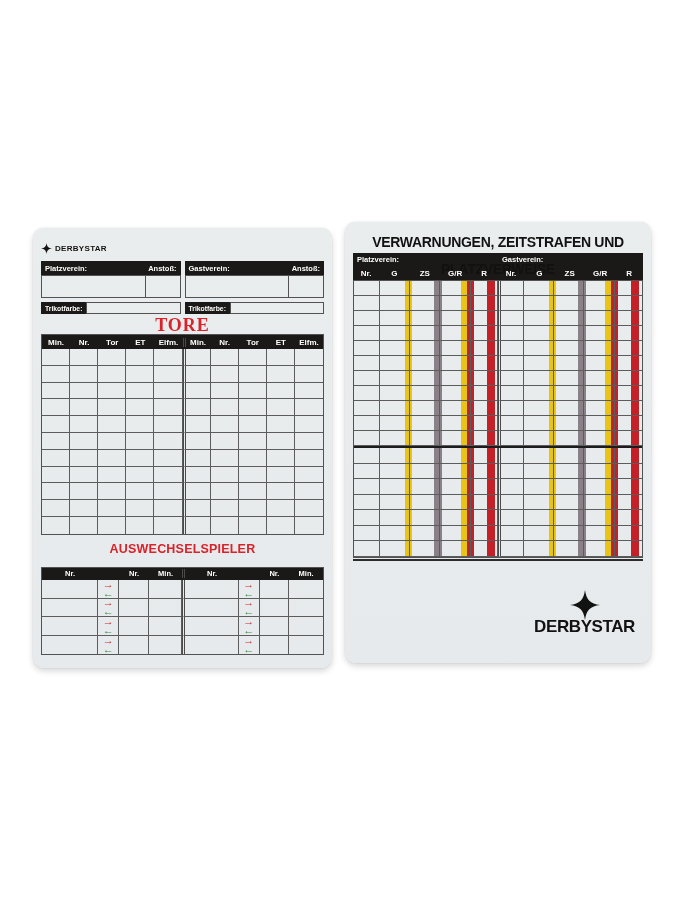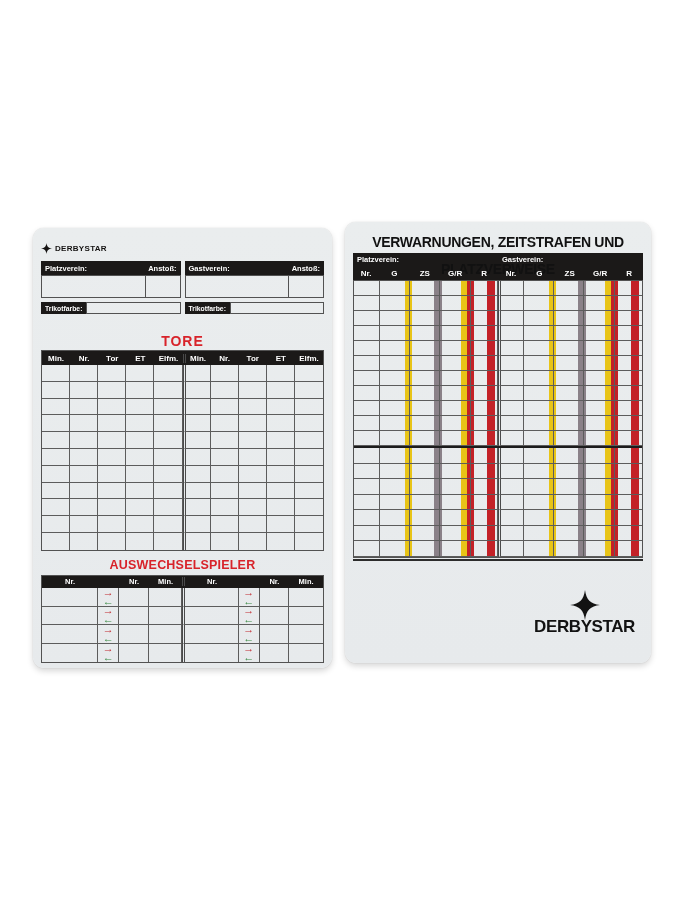--- a/index.html
+++ b/index.html
@@ -34,22 +34,22 @@
   .jersey-label { color:#fff; font-size:6.8px; font-weight:bold; display:flex; align-items:center; padding:0 4px; }
   .jersey-field { flex:1; border:1px solid #525252; }
 
   .times-row { margin-top:5px; height:15px; border:1px solid #525252; display:flex; }
   .time-label { color:#fff; font-size:7.5px; font-weight:bold; display:flex; align-items:center; padding:0 5px; flex:0 0 auto; }
   .time-field { border-right:1px solid #525252; }
   .time-field.f1 { flex:42 1 0; } .time-field.f2 { flex:45 1 0; }
   .time-field.f3 { flex:43 1 0; } .time-field.f4 { flex:51 1 0; border-right:none; }
 
   .section-title { text-align:center; font-weight:bold; }
-  .section-title.tore { font-size:14px; height:18px; line-height:18px; letter-spacing:1px; margin-top:18px; }
-  .section-title.subs { font-size:12.5px; height:15px; line-height:16px; margin-top:6px; margin-bottom:3px; letter-spacing:.2px; }
+  .section-title.tore { font-size:18px; height:18px; line-height:18px; letter-spacing:1px; margin-top:2px;font-family:Liberation Serif, serif; }
+  .section-title.subs { font-size:12.5px; height:15px; line-height:16px; margin-top:6px; margin-bottom:11px; letter-spacing:.2px; }
 
   .goals-table { border:1px solid #525252; }
   .goals-header { display:grid; grid-template-columns:repeat(10,1fr); height:14px; background:#1b1918; color:#fff;
                   font-size:8px; font-weight:bold; align-items:center; text-align:center; }
   .trow { display:grid; grid-template-columns:repeat(10,1fr); height:16.8px; }
   .tcell { border-right:1px solid #5c5c5c; border-bottom:1px solid #5c5c5c; }
   .trow .tcell:last-child { border-right:none; }
   .goals-body .trow:last-child .tcell { border-bottom:none; }
   .mid { border-left:3px double #4a4a4a; }
 

